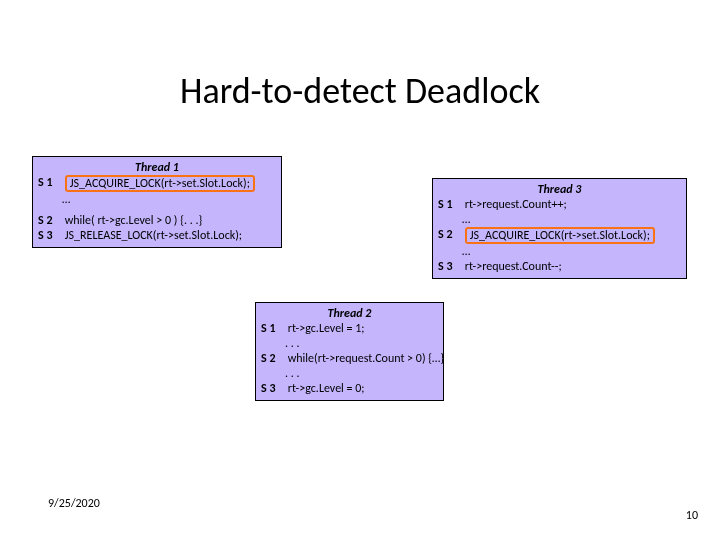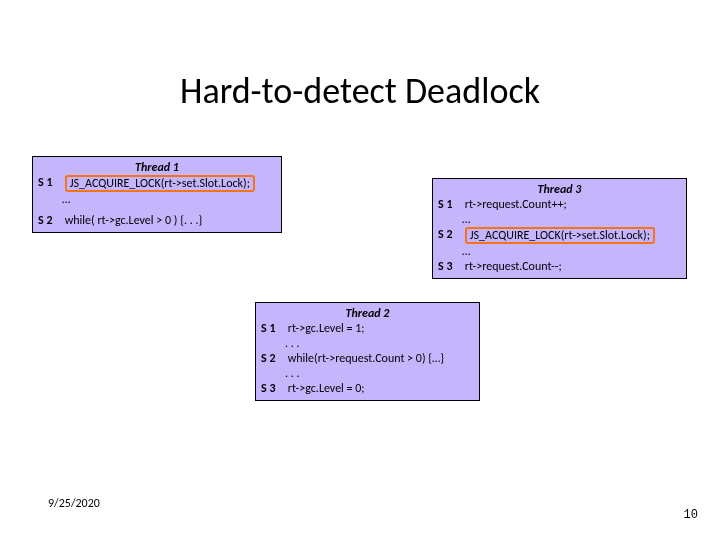--- a/index.html
+++ b/index.html
@@ -51,41 +51,44 @@
     position: absolute;
     left: 48px;
     bottom: 30px;
     font-size: 12px;
   }
   .footer-page {
     position: absolute;
     right: 22px;
     bottom: 18px;
     font-size: 12px;
-    font-family: Liberation Mono, monospace;
   }
 </style>
 </head>
 <body>
 
 <div class="title">Hard-to-detect Deadlock</div>
 
 <div class="thread-box" style="left:32px; top:156px; width:250px;">
   <div class="header">Thread 1</div>
   <div class="line">
     <span class="lnum">S 1</span>
     <span class="hl">JS_ACQUIRE_LOCK(rt-&gt;set.Slot.Lock);</span>
   </div>
   <div class="line">
     <span class="no-lnum"></span><span class="code">…</span>
   </div>
   <div class="line" style="height:6px;"></div>
   <div class="line">
     <span class="lnum">S 2</span>
     <span class="code">while( rt-&gt;gc.Level &gt; 0 ) {. . .}</span>
+  </div>
+  <div class="line">
+    <span class="lnum">S 3</span>
+    <span class="code">JS_RELEASE_LOCK(rt-&gt;set.Slot.Lock);</span>
   </div>
 </div>
 
 <div class="thread-box" style="left:432px; top:156px; width:255px;margin-top:22px;">
   <div class="header">Thread 3</div>
   <div class="line">
     <span class="lnum">S 1</span>
     <span class="code">rt-&gt;request.Count++;</span>
   </div>
   <div class="line">
@@ -97,21 +100,21 @@
   </div>
   <div class="line">
     <span class="no-lnum"></span><span class="code">…</span>
   </div>
   <div class="line">
     <span class="lnum">S 3</span>
     <span class="code">rt-&gt;request.Count--;</span>
   </div>
 </div>
 
-<div class="thread-box" style="left:255px; top:302px; width:225px;">
+<div class="thread-box" style="left:255px; top:302px; width:189px;">
   <div class="header">Thread 2</div>
   <div class="line">
     <span class="lnum">S 1</span>
     <span class="code">rt-&gt;gc.Level = 1;</span>
   </div>
   <div class="line">
     <span class="no-lnum"></span><span class="code">. . .</span>
   </div>
   <div class="line">
     <span class="lnum">S 2</span>

